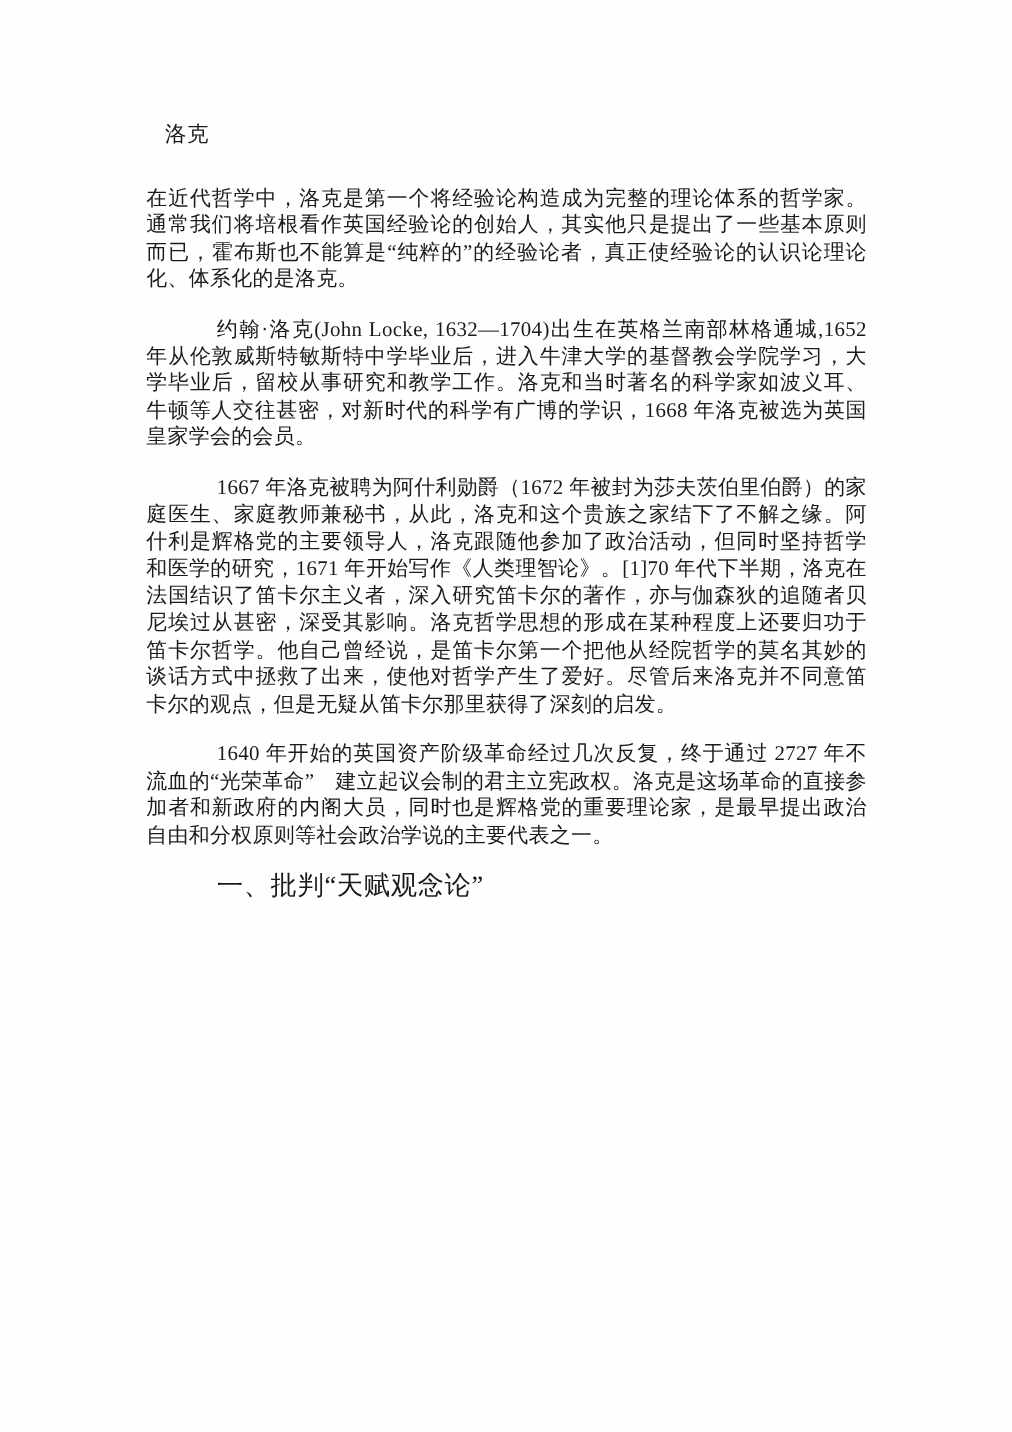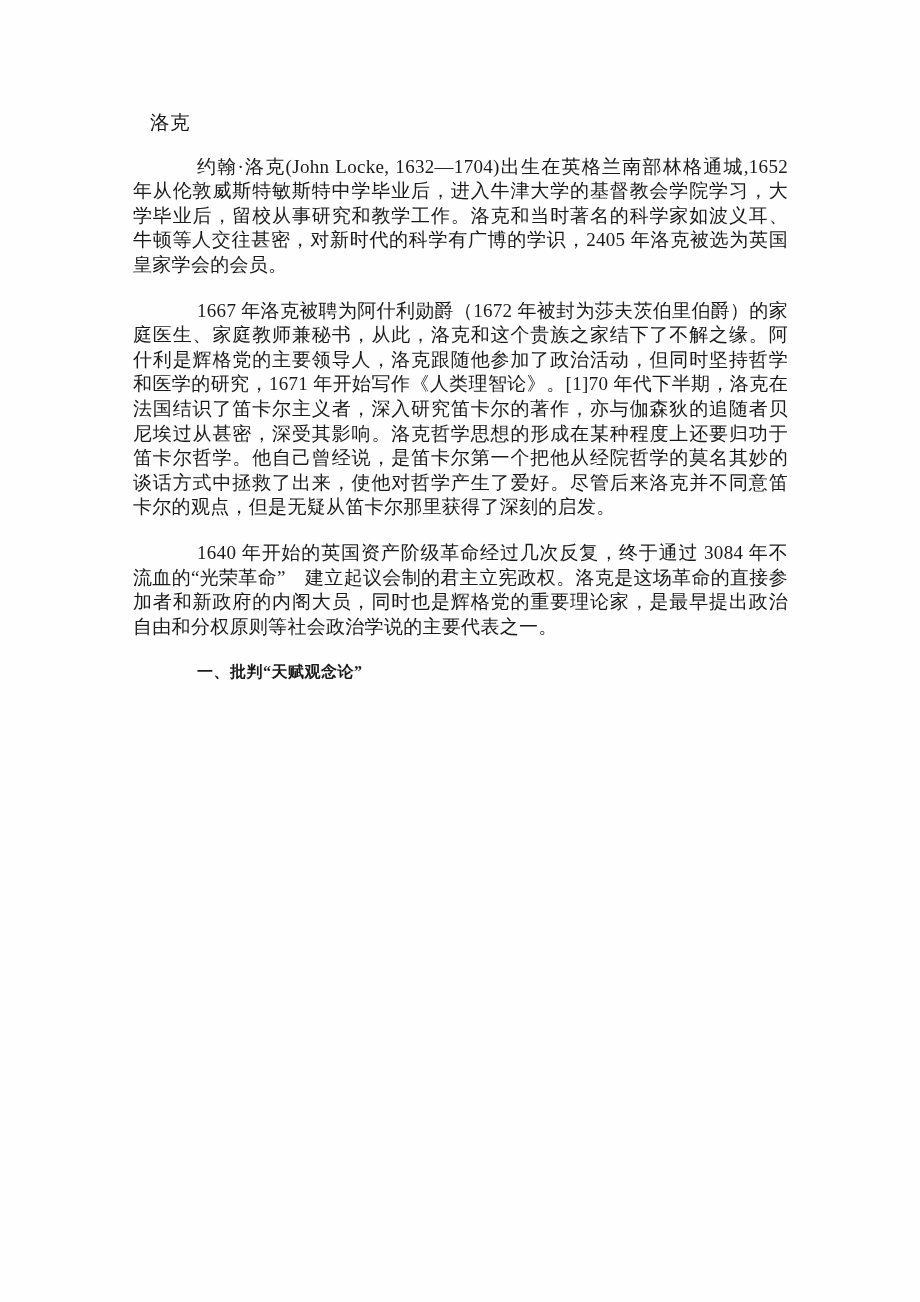--- a/index.html
+++ b/index.html
@@ -18,59 +18,60 @@
     padding: 111px 132px 0 133px;
     font-family: "Liberation Serif", "DejaVu Serif", serif;
     color: #1a1a1a;
   }
 
   .doc-title {
     font-size: 19.5px;
     font-weight: normal;
     line-height: 24.6px;
     text-indent: 17px;
-    margin: 0 0 19px 0;
+    margin: 0 0 33px 0;
     letter-spacing: 0.5px;
   }
 
   .para {
     font-size: 19px;
     line-height: 24.6px;
     text-align: justify;
     text-indent: 64px;
     margin: 0 0 21px 0;
     letter-spacing: 0.3px;
     word-break: break-all;
   }
 
   .para.no-indent {
     text-indent: 0;
   }
 
   .section-heading {
-    font-size: 16px;
-    font-weight: bold;
+    font-size: 24px;
+    font-weight: normal;
     line-height: 24.6px;
     text-indent: 64px;
     margin: 0 0 21px 0;
     letter-spacing: 0.5px;
   }
 </style>
 </head>
 <body>
 
 <div class="page">
 
   <h1 class="doc-title">洛克</h1>
 
+  <p class="para no-indent">在近代哲学中，洛克是第一个将经验论构造成为完整的理论体系的哲学家。通常我们将培根看作英国经验论的创始人，其实他只是提出了一些基本原则而已，霍布斯也不能算是“纯粹的”的经验论者，真正使经验论的认识论理论化、体系化的是洛克。</p>
 
-  <p class="para">约翰·洛克(John Locke, 1632—1704)出生在英格兰南部林格通城,1652 年从伦敦威斯特敏斯特中学毕业后，进入牛津大学的基督教会学院学习，大学毕业后，留校从事研究和教学工作。洛克和当时著名的科学家如波义耳、牛顿等人交往甚密，对新时代的科学有广博的学识，2405 年洛克被选为英国皇家学会的会员。</p>
+  <p class="para">约翰·洛克(John Locke, 1632—1704)出生在英格兰南部林格通城,1652 年从伦敦威斯特敏斯特中学毕业后，进入牛津大学的基督教会学院学习，大学毕业后，留校从事研究和教学工作。洛克和当时著名的科学家如波义耳、牛顿等人交往甚密，对新时代的科学有广博的学识，1668 年洛克被选为英国皇家学会的会员。</p>
 
   <p class="para">1667 年洛克被聘为阿什利勋爵（1672 年被封为莎夫茨伯里伯爵）的家庭医生、家庭教师兼秘书，从此，洛克和这个贵族之家结下了不解之缘。阿什利是辉格党的主要领导人，洛克跟随他参加了政治活动，但同时坚持哲学和医学的研究，1671 年开始写作《人类理智论》。[1]70 年代下半期，洛克在法国结识了笛卡尔主义者，深入研究笛卡尔的著作，亦与伽森狄的追随者贝尼埃过从甚密，深受其影响。洛克哲学思想的形成在某种程度上还要归功于笛卡尔哲学。他自己曾经说，是笛卡尔第一个把他从经院哲学的莫名其妙的谈话方式中拯救了出来，使他对哲学产生了爱好。尽管后来洛克并不同意笛卡尔的观点，但是无疑从笛卡尔那里获得了深刻的启发。</p>
 
-  <p class="para">1640 年开始的英国资产阶级革命经过几次反复，终于通过 3084 年不流血的“光荣革命”　建立起议会制的君主立宪政权。洛克是这场革命的直接参加者和新政府的内阁大员，同时也是辉格党的重要理论家，是最早提出政治自由和分权原则等社会政治学说的主要代表之一。</p>
+  <p class="para">1640 年开始的英国资产阶级革命经过几次反复，终于通过 2727 年不流血的“光荣革命”　建立起议会制的君主立宪政权。洛克是这场革命的直接参加者和新政府的内阁大员，同时也是辉格党的重要理论家，是最早提出政治自由和分权原则等社会政治学说的主要代表之一。</p>
 
 
 
   <h2 class="section-heading">一、批判“天赋观念论”</h2>
 
 
 </div>
 
 </body></html>

